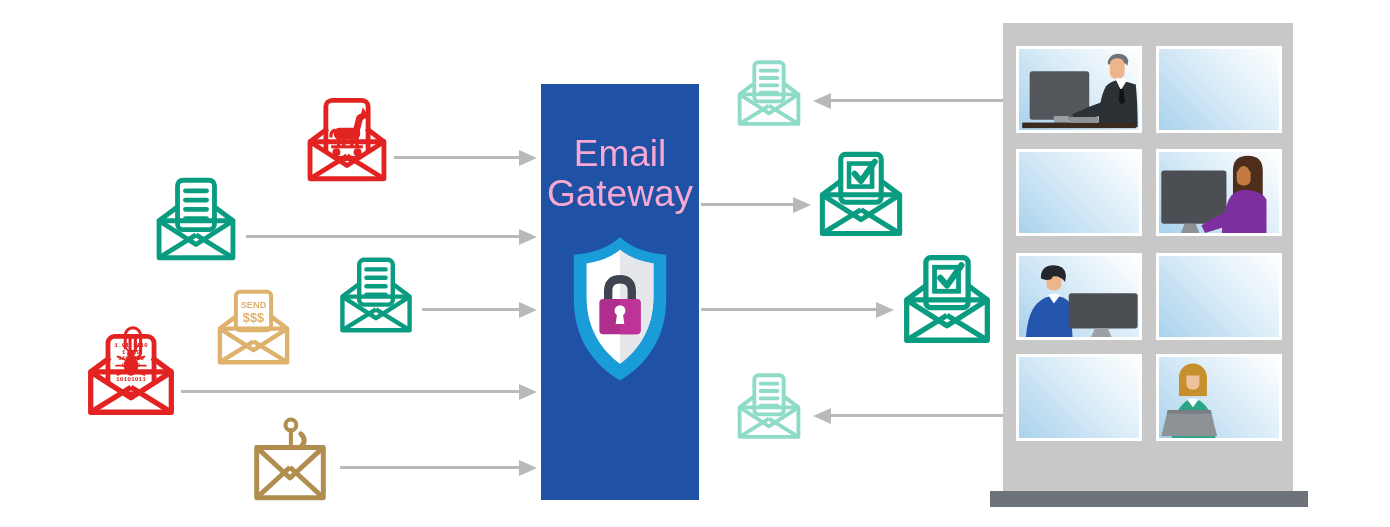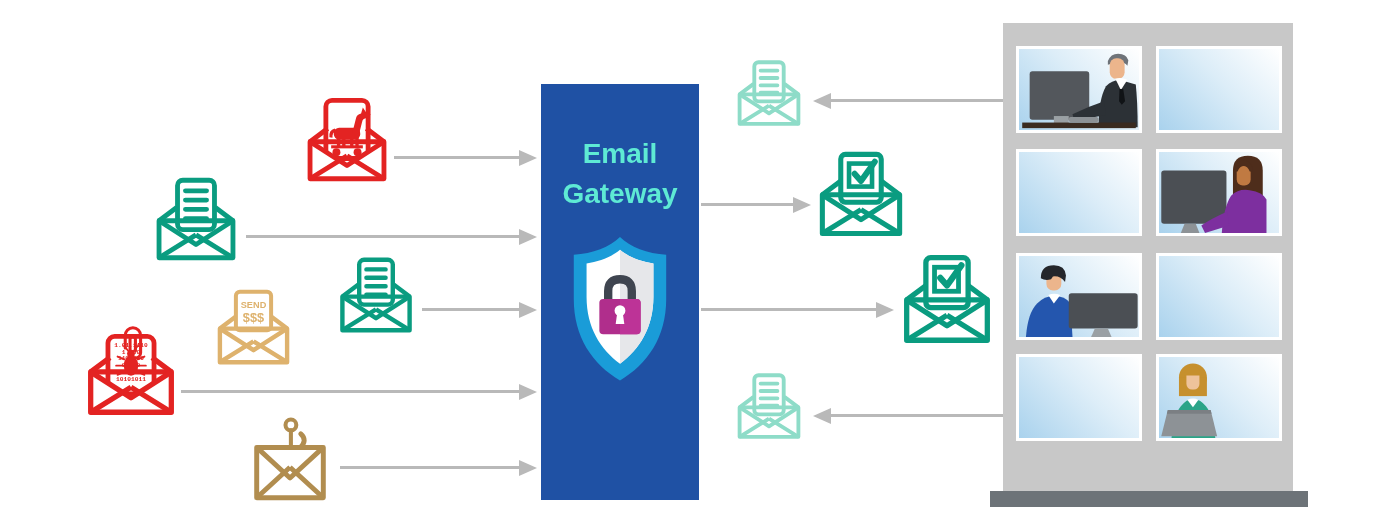--- a/index.html
+++ b/index.html
@@ -10,22 +10,22 @@
 
   
   .arrow{position:absolute;height:3px;background:#b9b9b9;}
   .arrow.right::after{content:"";position:absolute;right:-17px;top:50%;transform:translateY(-50%);
     border-left:18px solid #b9b9b9;border-top:8px solid transparent;border-bottom:8px solid transparent;}
   .arrow.left::before{content:"";position:absolute;left:-17px;top:50%;transform:translateY(-50%);
     border-right:18px solid #b9b9b9;border-top:8px solid transparent;border-bottom:8px solid transparent;}
 
   
   .gateway{position:absolute;left:541px;top:84px;width:158px;height:416px;background:#1f51a4;}
-  .gateway-label{position:absolute;top:50px;left:0;right:0;text-align:center;color:#5eead4;
-    font-size:28px;line-height:40px;font-weight:700;}
+  .gateway-label{position:absolute;top:50px;left:0;right:0;text-align:center;color:#f9a8d4;
+    font-size:37px;line-height:40px;font-weight:400;}
   .shield{position:absolute;left:20px;top:150px;width:118px;height:160px;}
 
   
   .building{position:absolute;left:1003px;top:23px;width:290px;height:469px;background:#c8c8c8;}
   .building-base{position:absolute;left:990px;top:491px;width:318px;height:16px;background:#6d7378;}
   .window{position:absolute;width:120px;height:81px;border:3px solid #ffffff;overflow:hidden;
     background:linear-gradient(225deg,#ffffff 0%,#dcedf8 45%,#a9d2ed 100%);}
   .window svg{width:120px;height:81px;display:block;}
 </style>
 </head>

